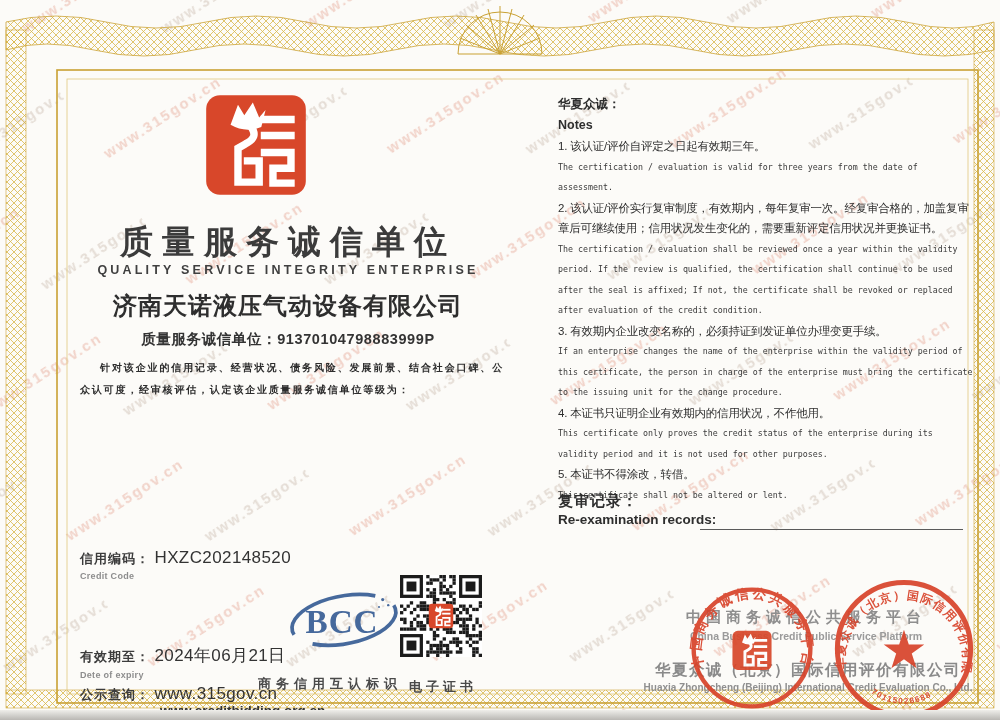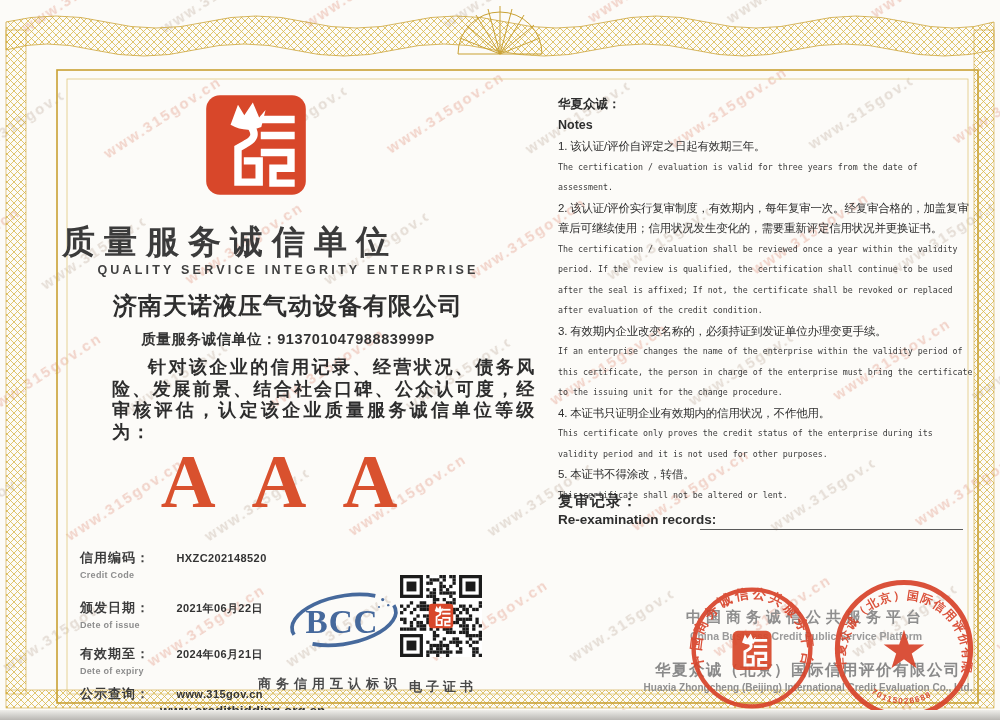--- a/index.html
+++ b/index.html
@@ -5,36 +5,36 @@
   html,body{margin:0;padding:0;background:#e8e6e2;}
   .page{position:relative;width:1000px;height:720px;margin:0 auto;background:#fcfbf8;
         overflow:hidden;font-family:"Liberation Sans",sans-serif;color:#3a3a3a;}
   .abs{position:absolute;}
   svg{display:block;}
   
   .border-svg,.wm-svg{position:absolute;left:0;top:0;pointer-events:none;}
   .wmtext{font-family:"Liberation Sans",sans-serif;font-size:15px;letter-spacing:2px;font-weight:bold;}
   
   .logo-box{left:203px;top:92px;width:106px;height:106px;}
-  .title-cn{left:62px;top:220px;width:452px;font-size:33px;font-weight:bold;
+  .title-cn{left:62px;top:220px;width:452px;text-align:center;font-size:33px;font-weight:bold;
             letter-spacing:9px;color:#3b3b3b;}
   .title-en{left:62px;top:263px;width:452px;text-align:center;font-size:12.5px;font-weight:bold;
             letter-spacing:3.2px;color:#404040;}
   .company{left:62px;top:290px;width:452px;text-align:center;font-size:24px;font-weight:bold;
            letter-spacing:1px;color:#2e2e2e;}
   .uscc{left:62px;top:330px;width:452px;text-align:center;font-size:14.5px;font-weight:bold;
         letter-spacing:.6px;color:#333;}
-  .statement{left:80px;top:357px;width:424px;font-size:18px;font-weight:bold;line-height:21.5px;
-             letter-spacing:1.8px;text-indent:2em;text-align:justify;color:#2d2d2d;margin-left:32px;}
+  .statement{left:80px;top:357px;width:424px;font-size:10px;font-weight:bold;line-height:21.5px;
+             letter-spacing:1.8px;text-indent:2em;text-align:justify;color:#2d2d2d;}
   .rating{left:62px;top:438px;width:452px;text-align:center;font-family:"Liberation Serif",serif;
           font-size:76px;font-weight:bold;letter-spacing:36px;padding-left:18px;box-sizing:border-box;
           color:#d9512e;}
   .info-row{left:80px;}
   .info-label{font-size:13px;font-weight:bold;letter-spacing:1px;color:#3c3c3c;}
-  .info-value{font-size:11px;font-weight:bold;letter-spacing:.4px;color:#333;margin-left:22px;}
+  .info-value{font-size:17px;font-weight:normal;letter-spacing:.4px;color:#333;}
   .info-sub{font-size:9px;font-weight:bold;color:#8d8d8d;letter-spacing:.3px;margin-top:3px;}
   .url2{left:160px;top:703px;font-size:13.5px;font-weight:bold;color:#333;}
   
   .bcc-box{left:283px;top:588px;width:120px;height:62px;}
   .mutual{left:258px;top:675px;font-size:13px;font-weight:bold;letter-spacing:5px;color:#4a4a4a;}
   .qr-box{left:400px;top:575px;width:82px;height:82px;background:#fff;}
   .qr-logo{left:428px;top:603px;width:26px;height:26px;}
   .ecert{left:398px;top:678px;width:90px;text-align:center;font-size:13px;font-weight:bold;
          letter-spacing:4px;color:#4a4a4a;}
   
@@ -118,31 +118,25 @@
 
   <div class="abs title-cn">质量服务诚信单位</div>
   <div class="abs title-en">QUALITY SERVICE INTEGRITY ENTERPRISE</div>
   <div class="abs company">济南天诺液压气动设备有限公司</div>
   <div class="abs uscc">
     <span>质量服务诚信单位：</span><span>91370104798883999P</span>
   </div>
 
   <div class="abs statement">针对该企业的信用记录、经营状况、债务风险、发展前景、结合社会口碑、公众认可度，经审核评估，认定该企业质量服务诚信单位等级为：</div>
 
-  <div class="abs rating">AAA</div>
 
   <div class="abs info-row" style="top:548px">
     <span class="info-label">信用编码：</span>
     <span class="info-value">HXZC202148520</span>
     <div class="info-sub">Credit Code</div>
-  </div>
-  <div class="abs info-row" style="top:598px">
-    <span class="info-label">颁发日期：</span>
-    <span class="info-value">2021年06月22日</span>
-    <div class="info-sub">Dete of issue</div>
   </div>
   <div class="abs info-row" style="top:644px">
     <span class="info-label">有效期至：</span>
     <span class="info-value">2024年06月21日</span>
     <div class="info-sub">Dete of expiry</div>
   </div>
   <div class="abs info-row" style="top:684px">
     <span class="info-label">公示查询：</span>
     <span class="info-value">www.315gov.cn</span>
   </div>

